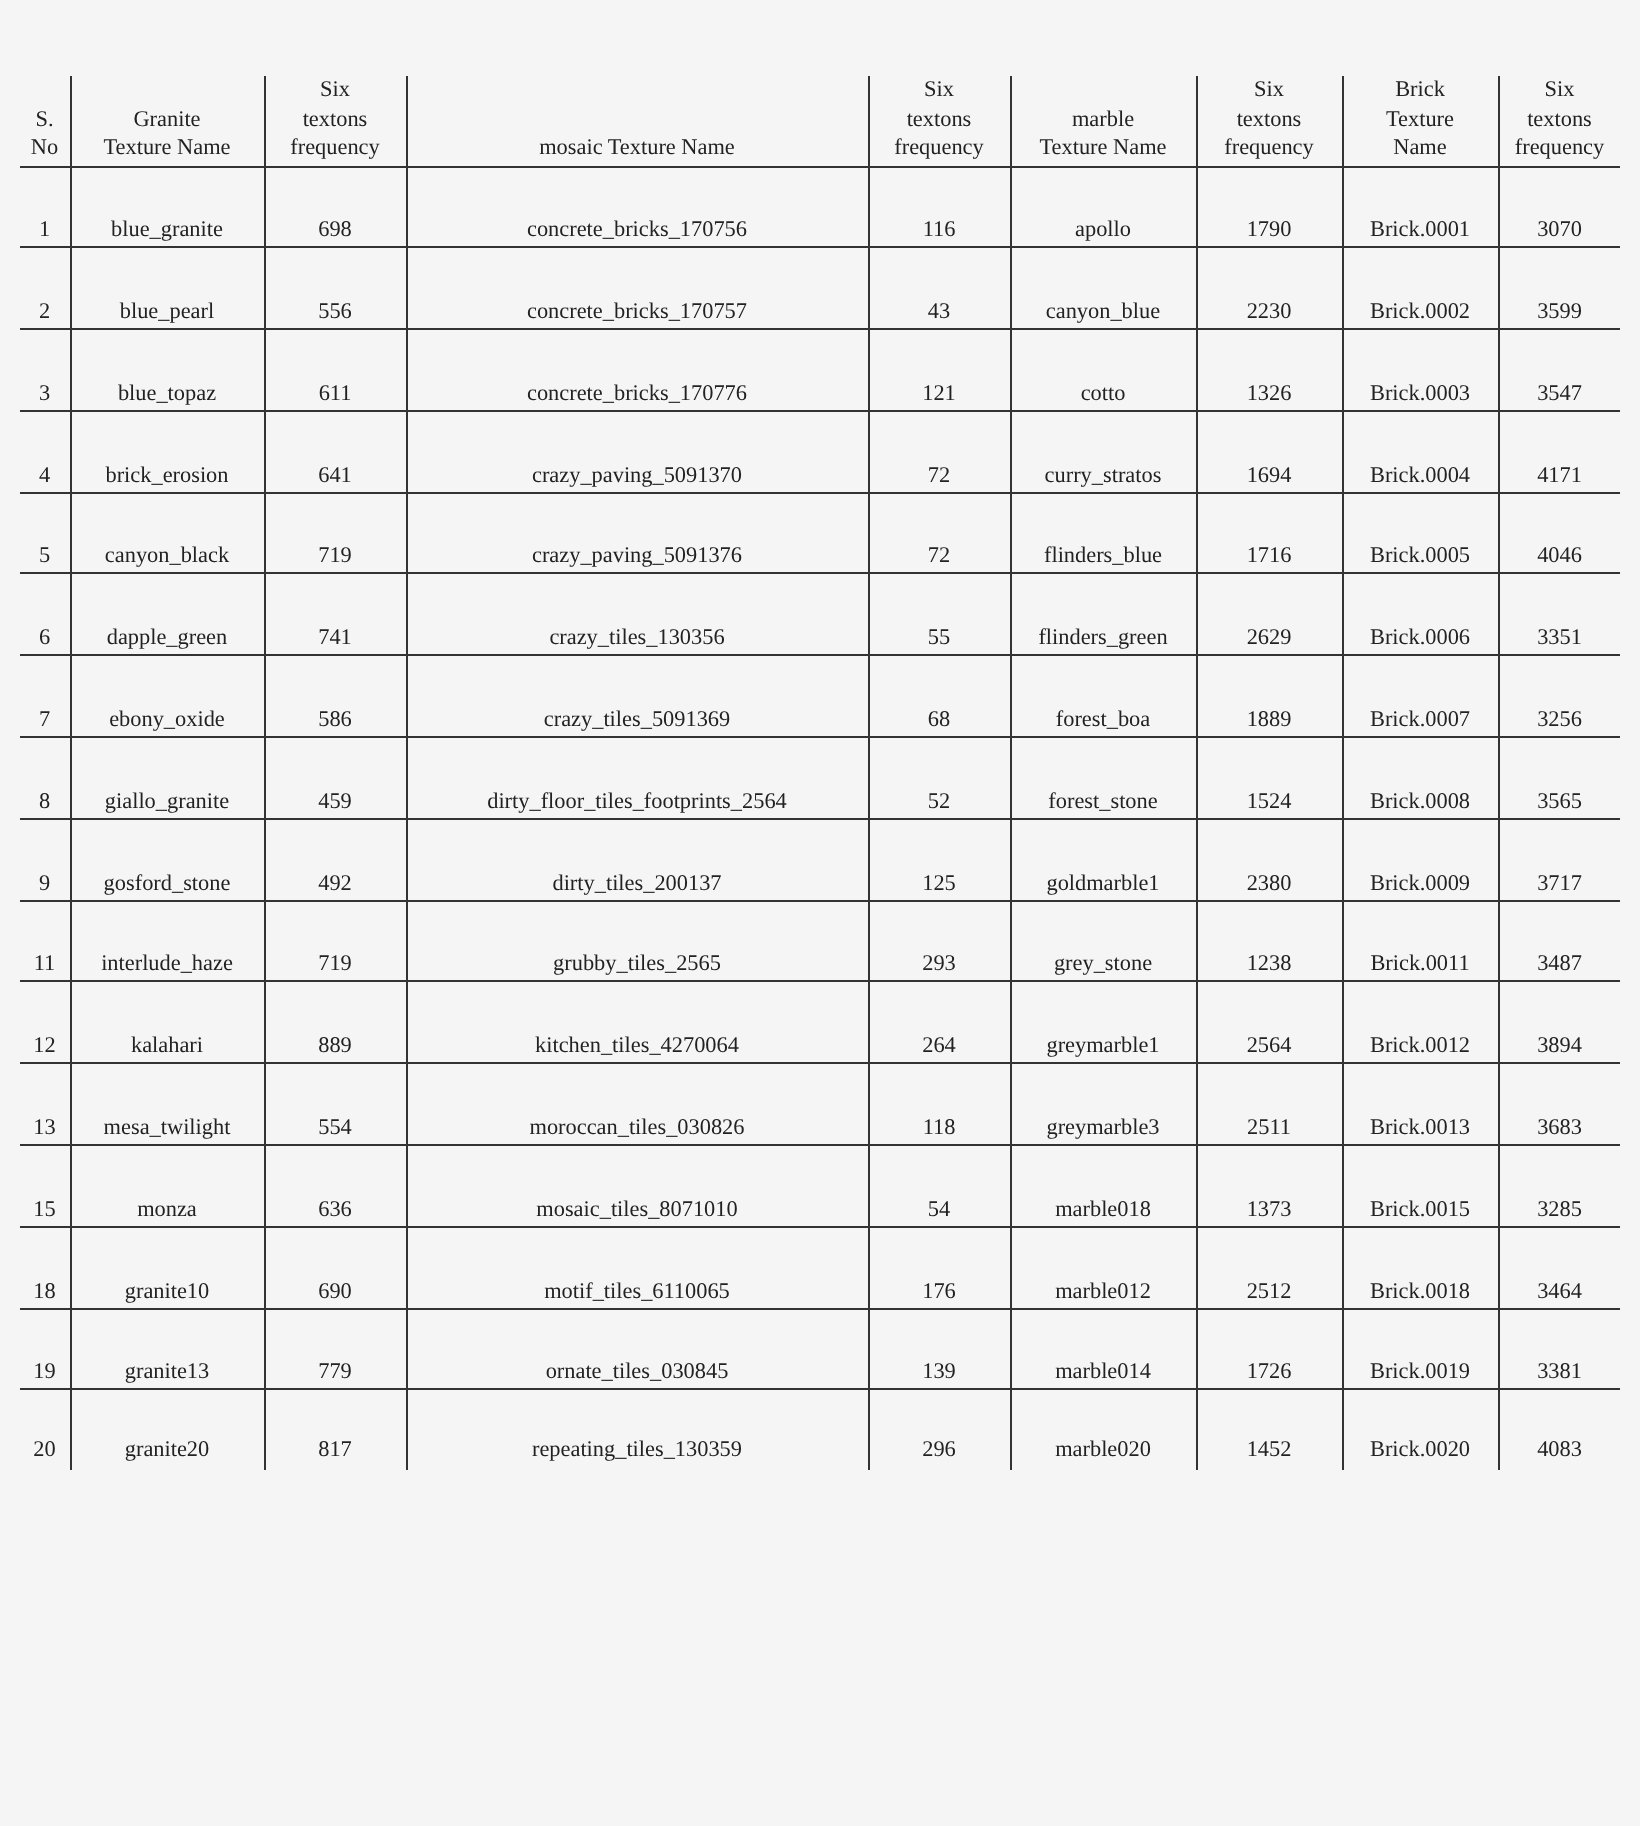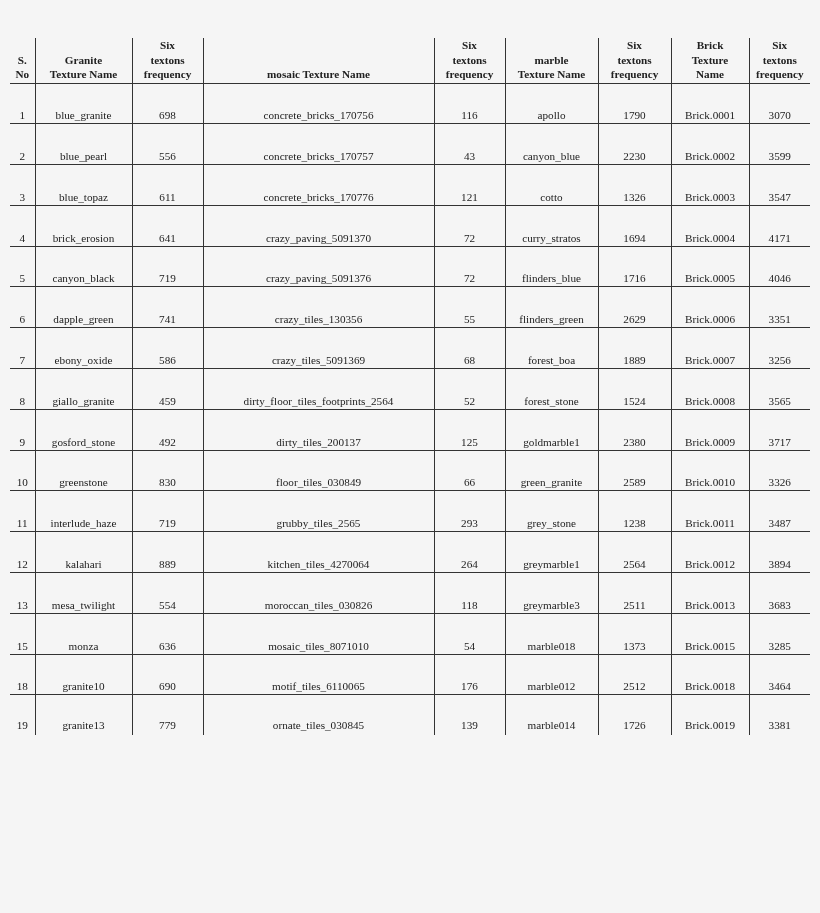--- a/index.html
+++ b/index.html
@@ -12,21 +12,21 @@
     position:absolute; left:10px; top:38px;
     border-collapse:collapse; table-layout:fixed;
     font-size:11.2px;
   }
   table.tex th, table.tex td {
     padding:0; text-align:center; vertical-align:bottom;
     border-left:1.5px solid #333;
   }
   table.tex th:first-child, table.tex td:first-child { border-left:none; }
   table.tex th {
-    font-weight:bold; line-height:14.5px; height:42px; padding-bottom:1px;
+    font-weight:normal; line-height:14.5px; height:42px; padding-bottom:1px;
     border-bottom:1.8px solid #333;
   }
   table.tex td {
     height:38.8px; padding-bottom:1px; line-height:14px;
     border-bottom:1.8px solid #333;
   }
   table.tex tr:last-child td { border-bottom:none; height:37px; padding-bottom:3px; }
   td.left, th.left { text-align:left; padding-left:9px; }
   td.sno { text-align:left; padding-left:3px; }
   th.sno { text-align:left; padding-left:3px; }
@@ -153,31 +153,20 @@
         <td>gosford_stone</td>
         <td>492</td>
         <td class="left">dirty_tiles_200137</td>
         <td>125</td>
         <td>goldmarble1</td>
         <td>2380</td>
         <td>Brick.0009</td>
         <td>3717</td>
       </tr>
       <tr>
-        <td class="sno">10</td>
-        <td>greenstone</td>
-        <td>830</td>
-        <td class="left">floor_tiles_030849</td>
-        <td>66</td>
-        <td>green_granite</td>
-        <td>2589</td>
-        <td>Brick.0010</td>
-        <td>3326</td>
-      </tr>
-      <tr>
         <td class="sno">11</td>
         <td>interlude_haze</td>
         <td>719</td>
         <td class="left">grubby_tiles_2565</td>
         <td>293</td>
         <td>grey_stone</td>
         <td>1238</td>
         <td>Brick.0011</td>
         <td>3487</td>
       </tr>
@@ -229,14 +218,25 @@
         <td class="sno">19</td>
         <td>granite13</td>
         <td>779</td>
         <td class="left">ornate_tiles_030845</td>
         <td>139</td>
         <td>marble014</td>
         <td>1726</td>
         <td>Brick.0019</td>
         <td>3381</td>
       </tr>
+      <tr>
+        <td class="sno">20</td>
+        <td>granite20</td>
+        <td>817</td>
+        <td class="left">repeating_tiles_130359</td>
+        <td>296</td>
+        <td>marble020</td>
+        <td>1452</td>
+        <td>Brick.0020</td>
+        <td>4083</td>
+      </tr>
     </tbody>
 </table>
 
 </body></html>

